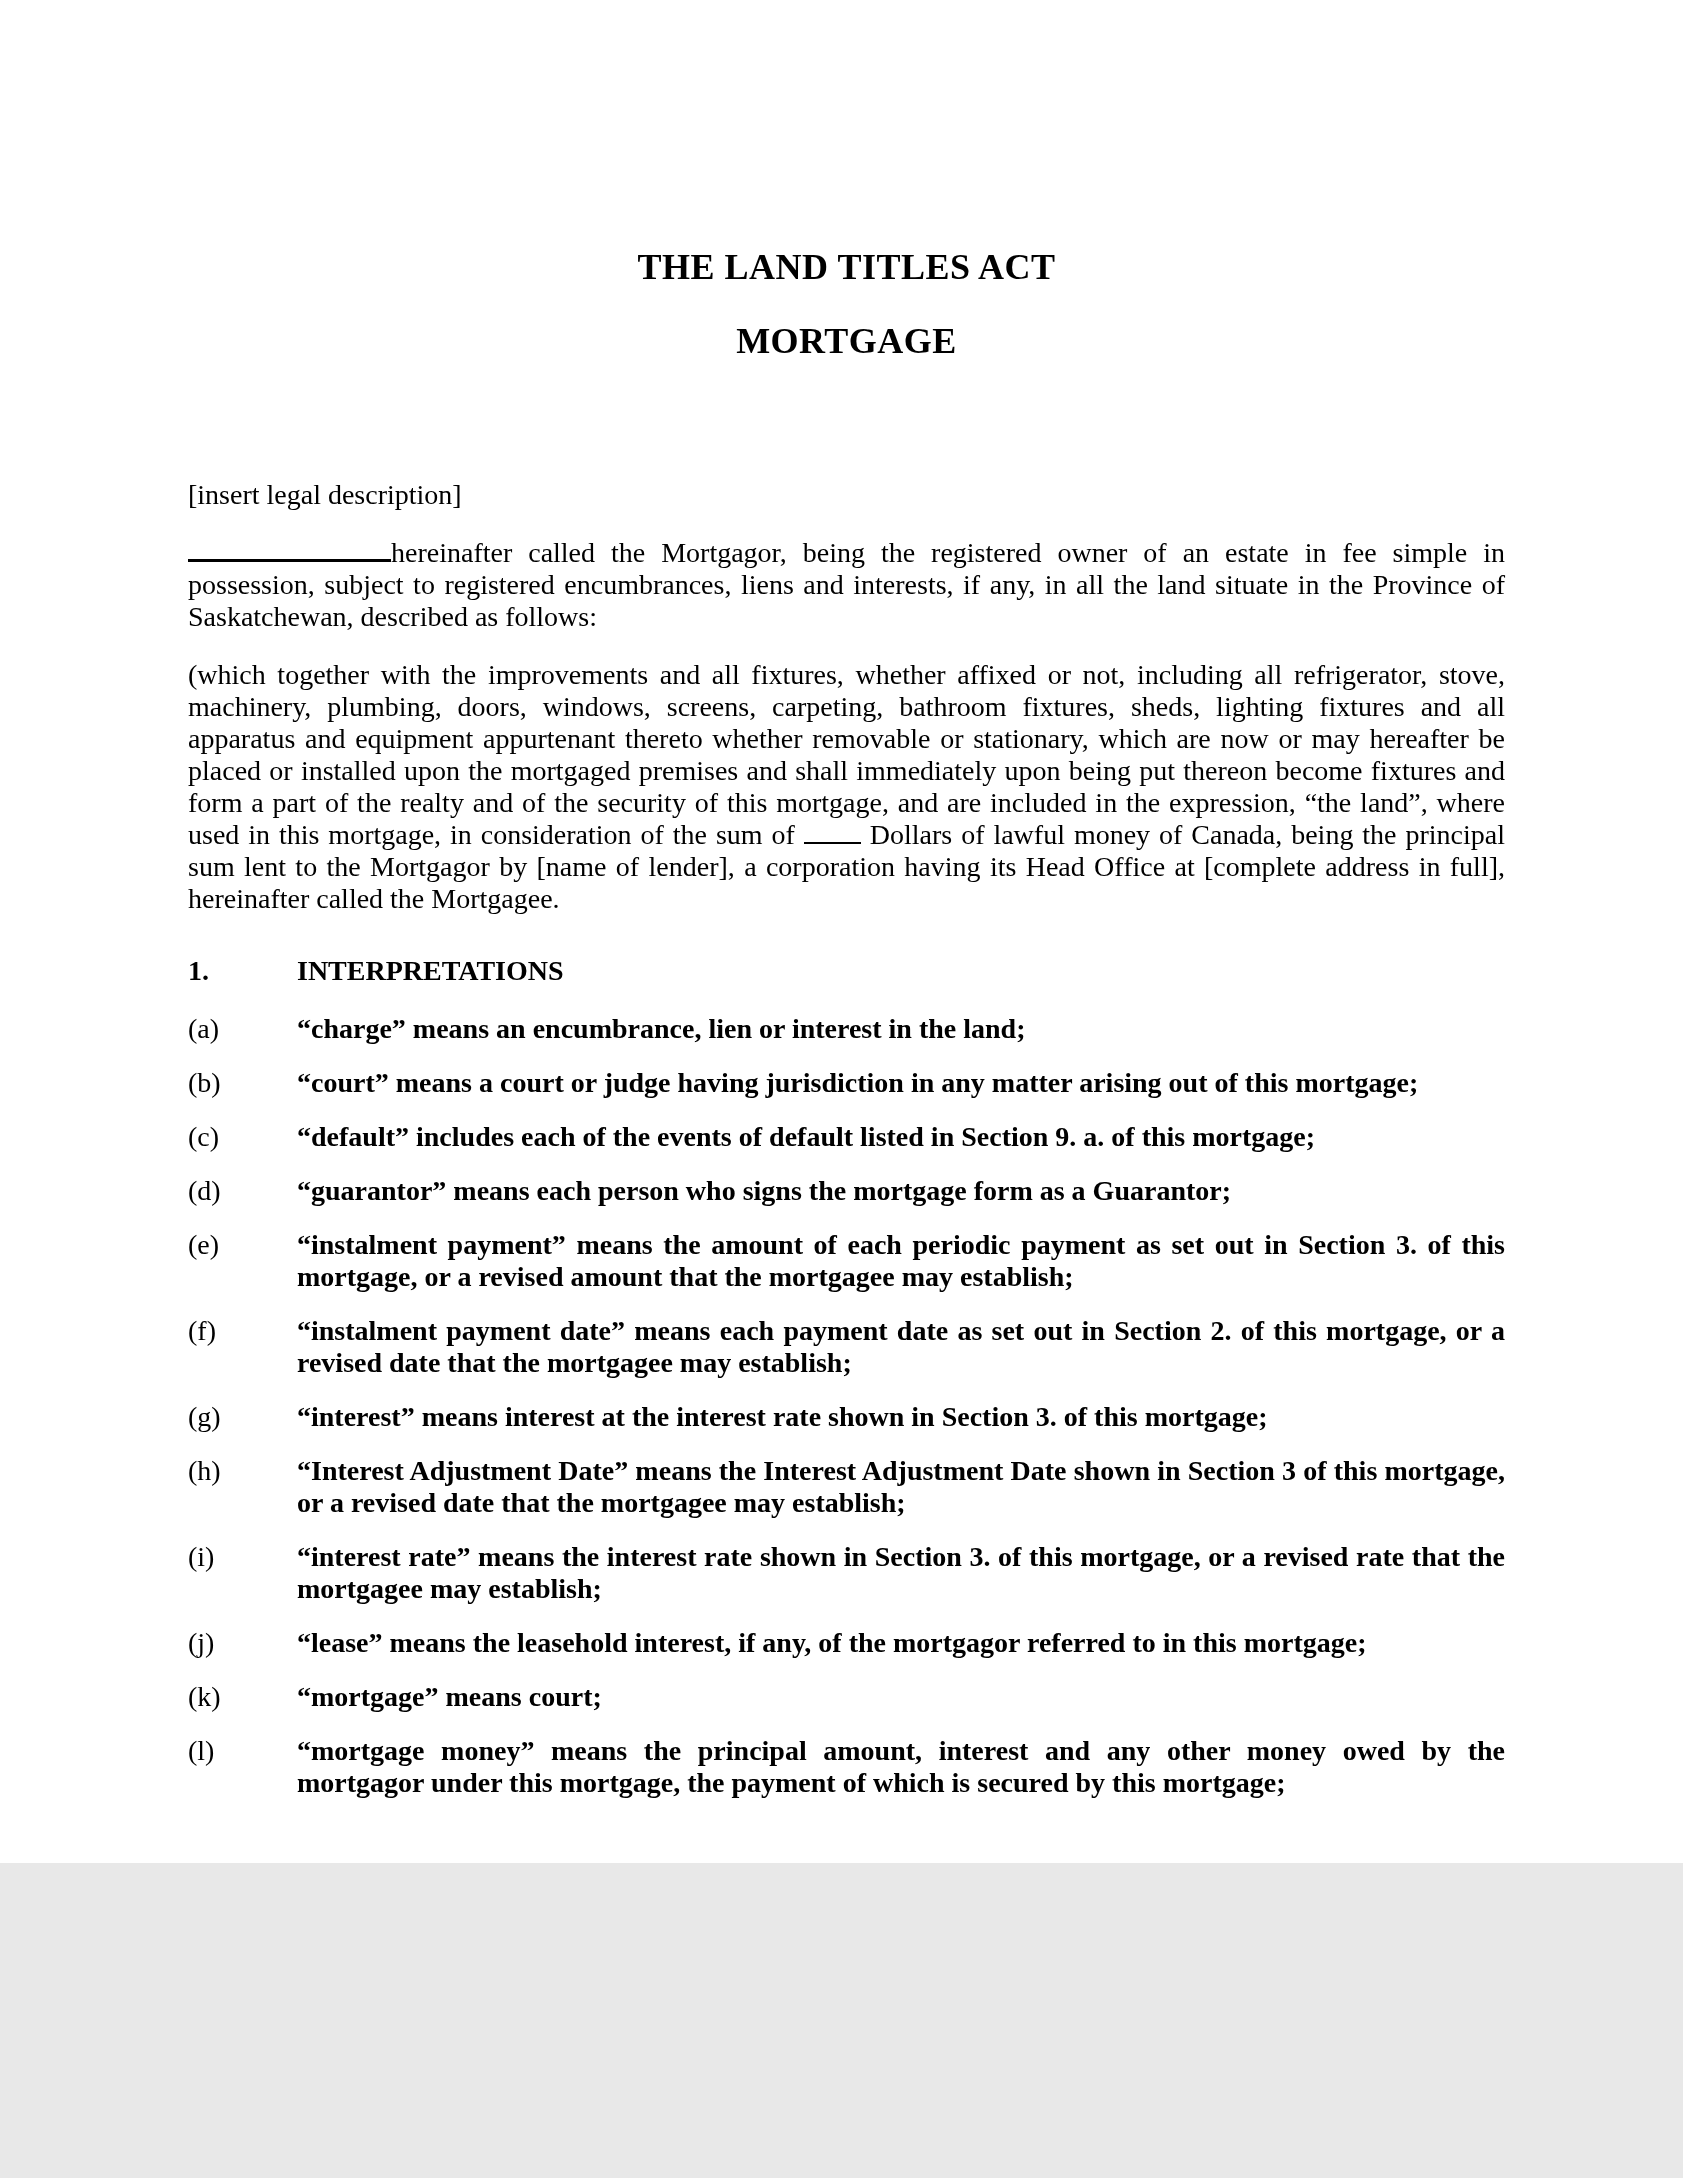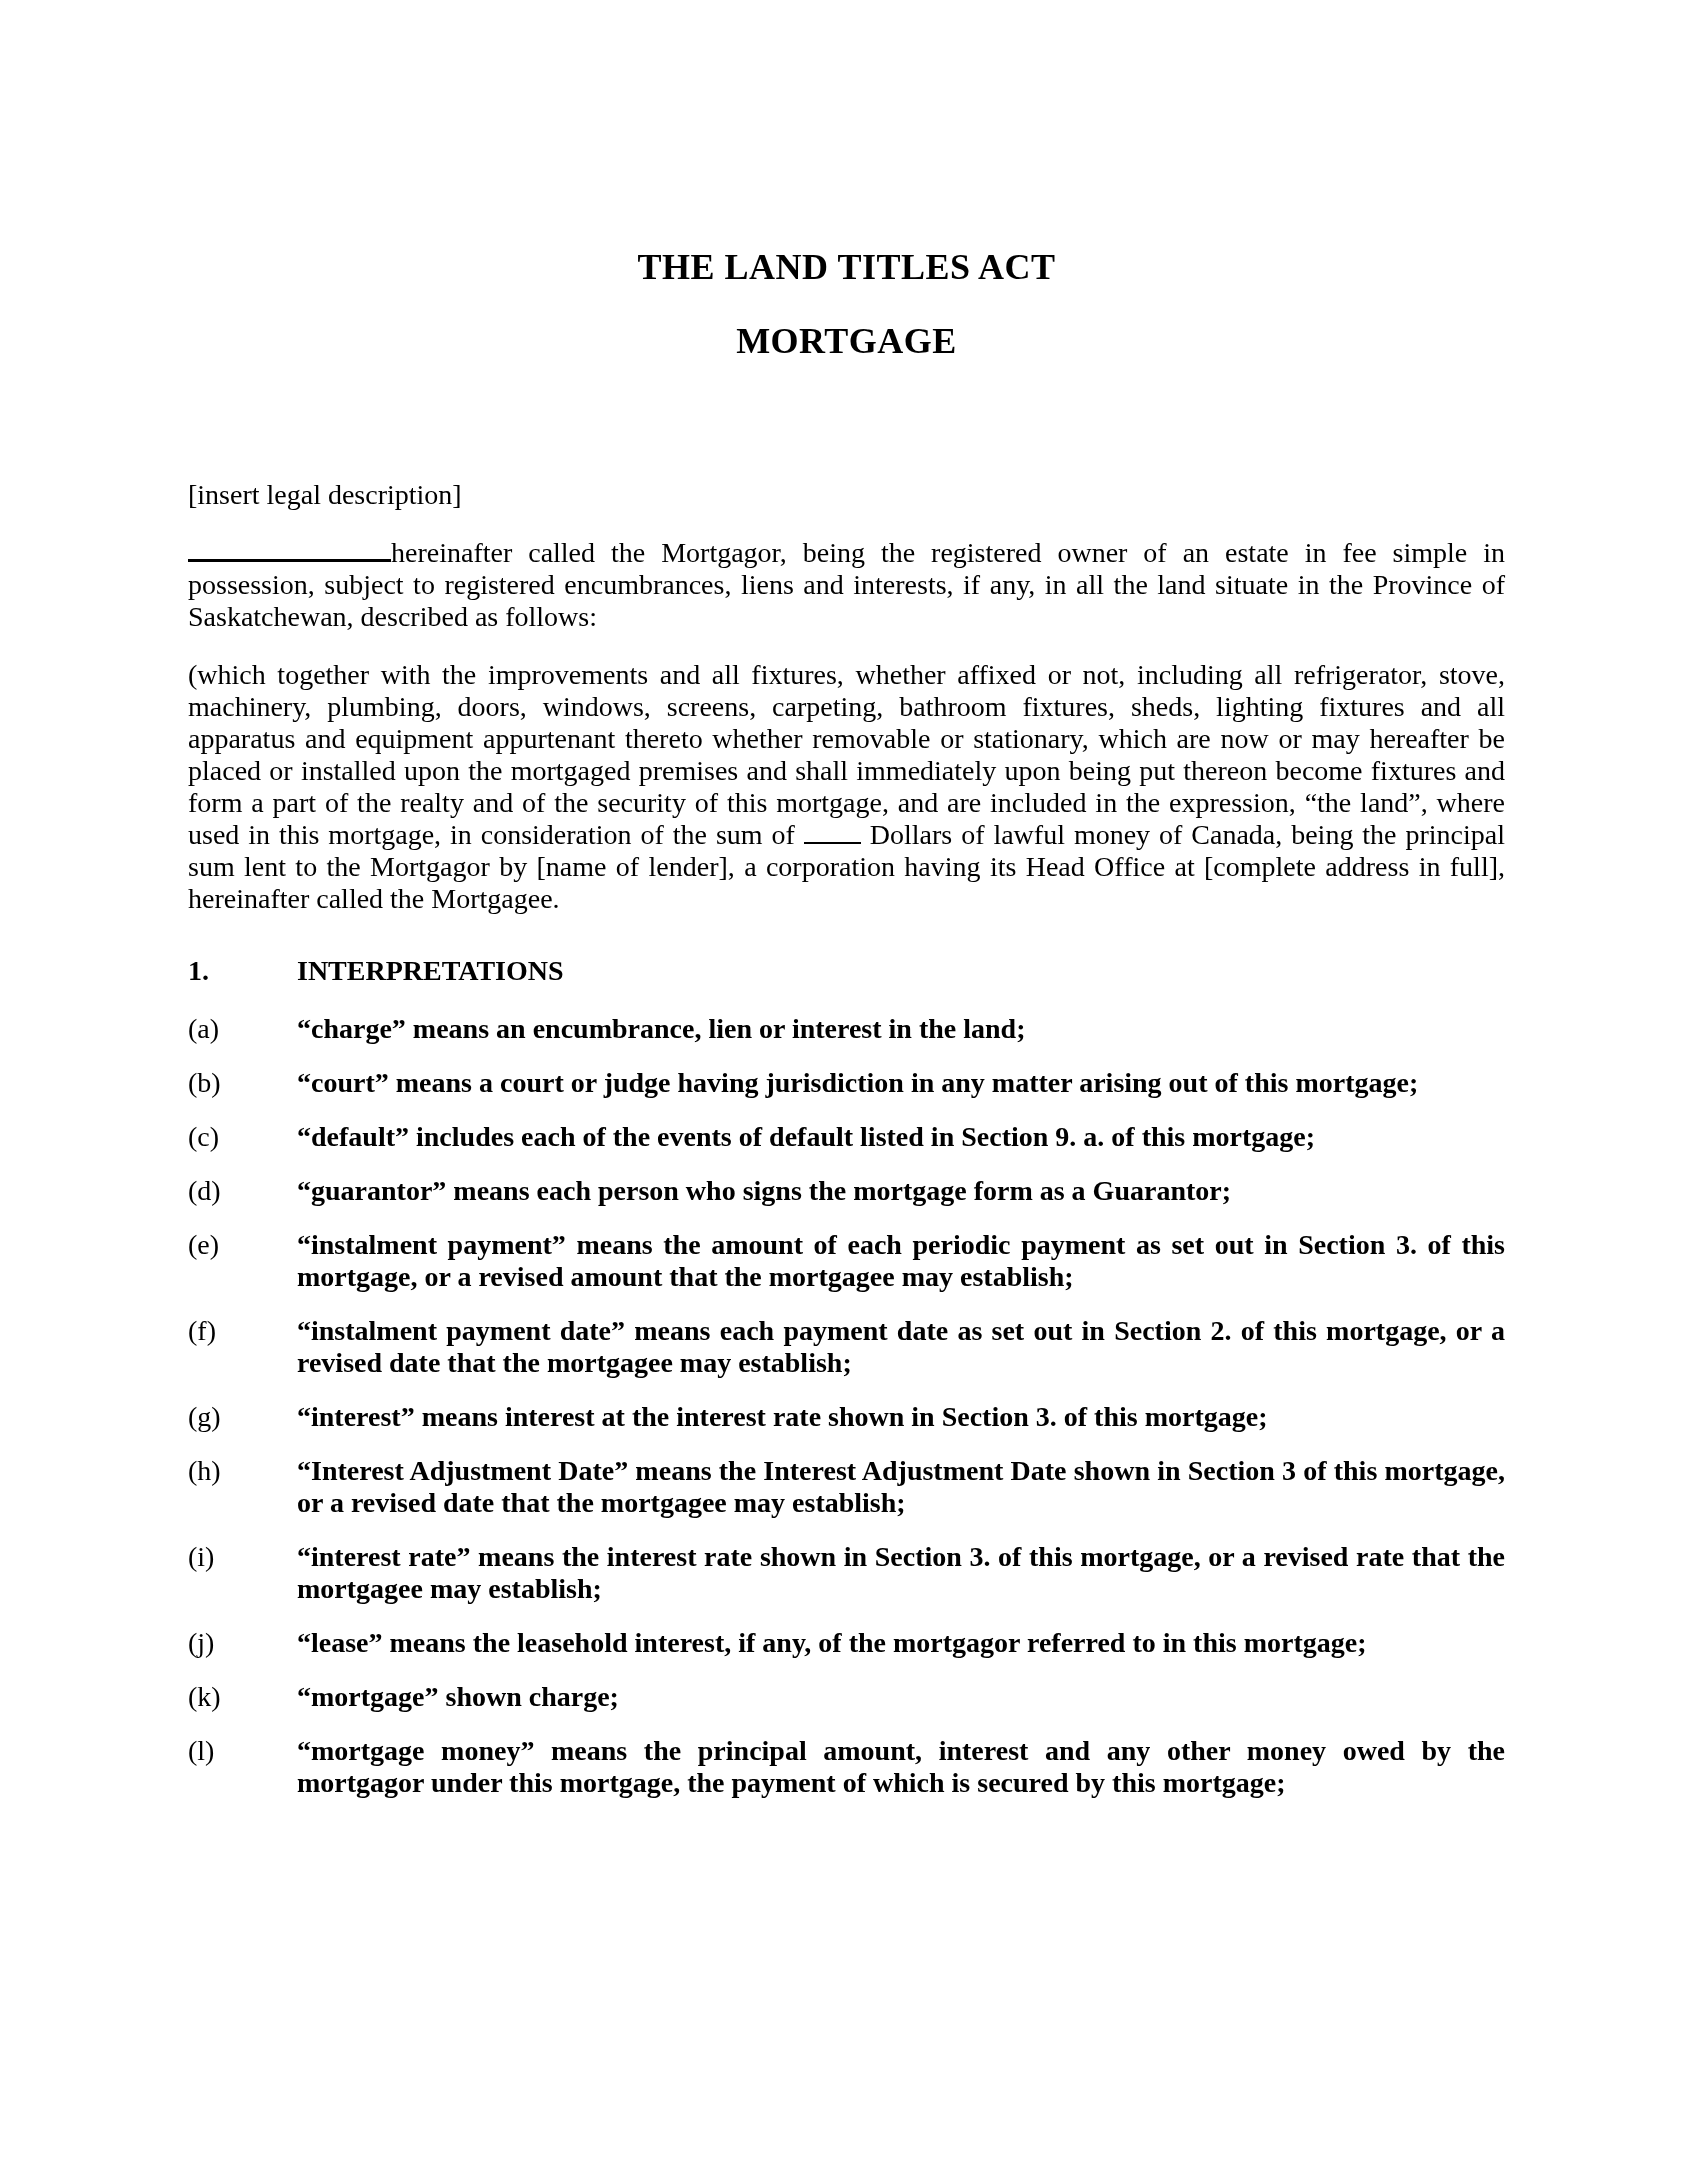--- a/index.html
+++ b/index.html
@@ -3,21 +3,21 @@
 <meta charset="utf-8">
 <style>
   html, body {
     margin: 0;
     padding: 0;
     background: #e8e8e8;
   }
   .page {
     position: relative;
     width: 1683px;
-    height: 2178px;
+    height: 1863px;
     margin: 0 auto;
     background: #ffffff;
     color: #000000;
     font-family: "Liberation Serif", "DejaVu Serif", serif;
     font-size: 28px;
     line-height: 32px;
     box-sizing: border-box;
     padding: 246px 178px 0 188px;
     overflow: hidden;
   }
@@ -145,21 +145,21 @@
       <span class="def-text">“interest rate” means the interest rate shown in Section 3. of this mortgage, or a revised rate that the mortgagee may establish;</span>
     </div>
 
     <div class="def-item">
       <span class="def-label">(j)</span>
       <span class="def-text">“lease” means the leasehold interest, if any, of the mortgagor referred to in this mortgage;</span>
     </div>
 
     <div class="def-item">
       <span class="def-label">(k)</span>
-      <span class="def-text">“mortgage” shown charge;</span>
+      <span class="def-text">“mortgage” means court;</span>
     </div>
 
     <div class="def-item">
       <span class="def-label">(l)</span>
       <span class="def-text">“mortgage money” means the principal amount, interest and any other money owed by the mortgagor under this mortgage, the payment of which is secured by this mortgage;</span>
     </div>
 
   </div>
 
 </div>

